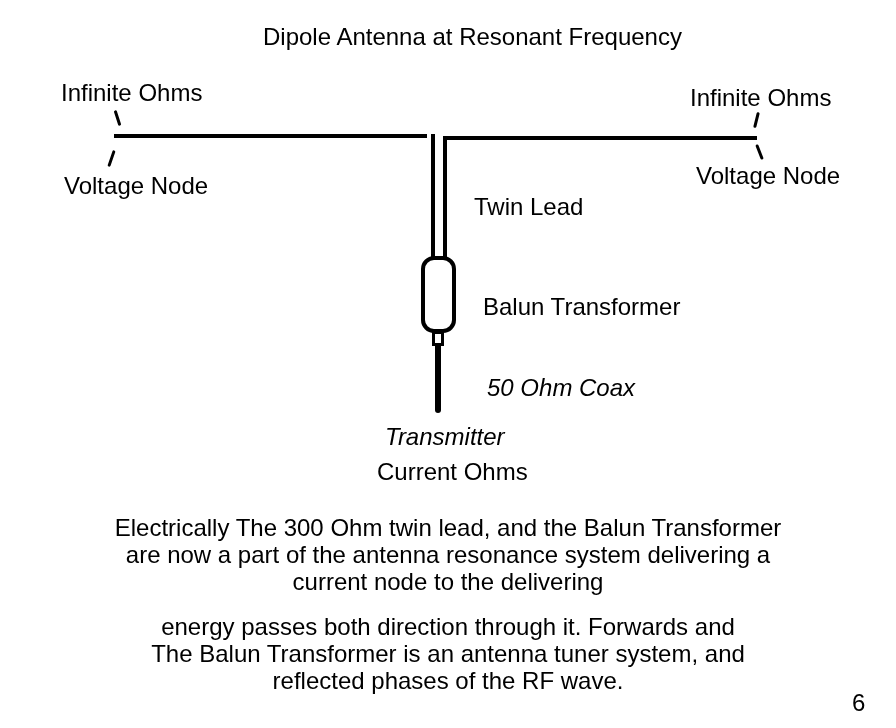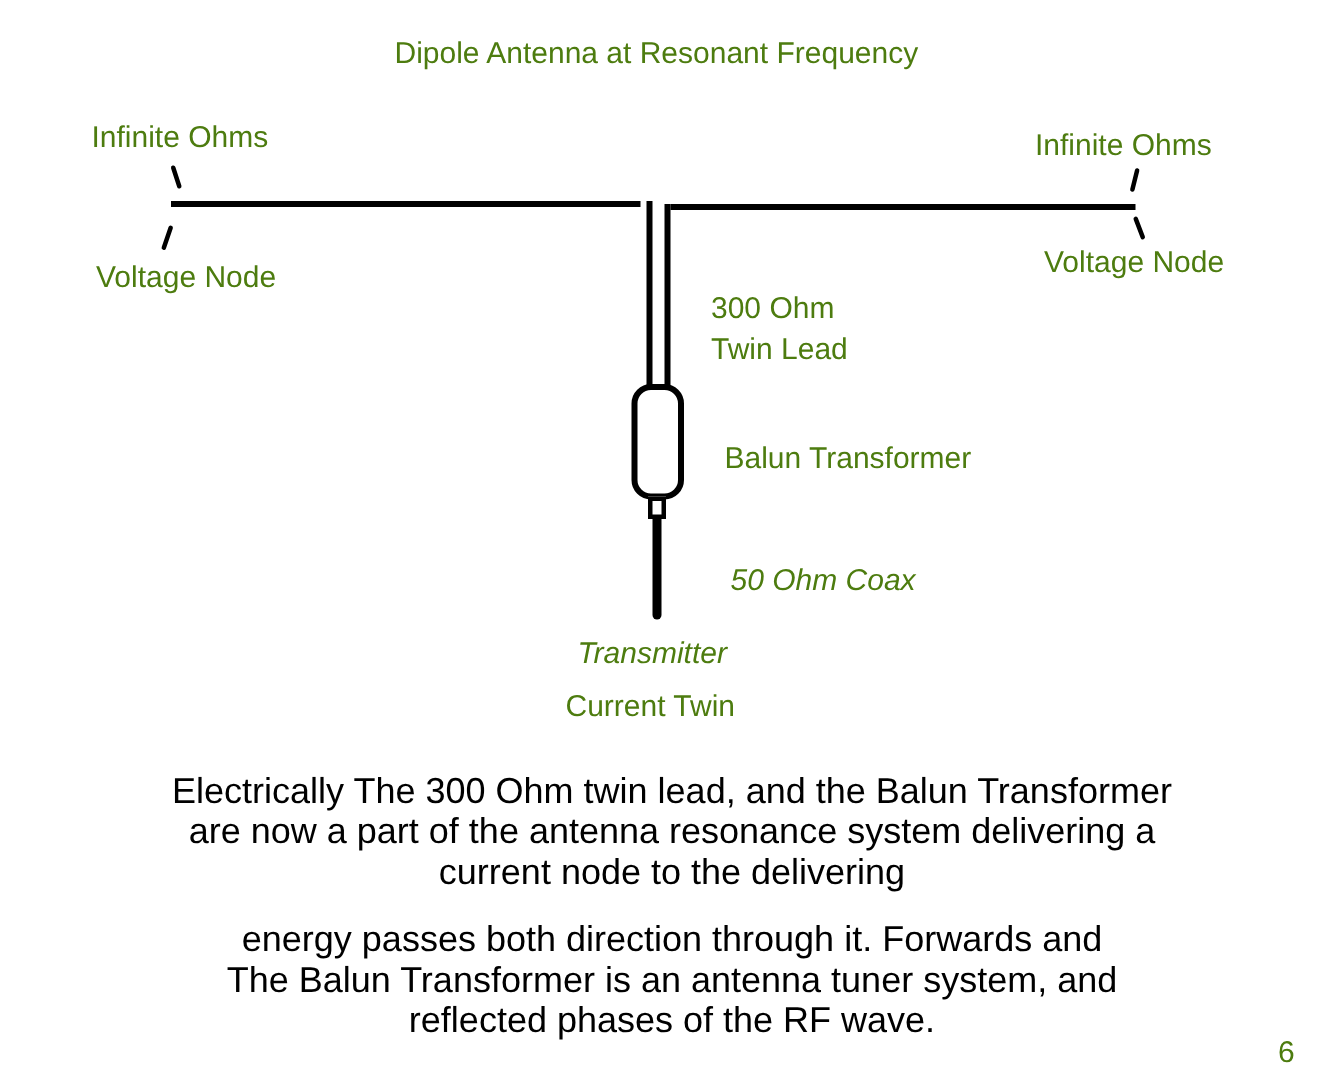--- a/index.html
+++ b/index.html
@@ -11,24 +11,24 @@
     position: relative;
     width: 896px;
     height: 728px;
     background: #ffffff;
     color: #000000;
     font-family: "Liberation Sans", sans-serif;
     overflow: hidden;
   }
   .txt {
     position: absolute;
-    font-size: 20px;
+    font-size: 24px;
     line-height: 27px;
     white-space: nowrap;
-    color: #4d7c0f;
+    color: #000000;
   }
   .center-block {
     position: absolute;
     left: 0;
     width: 896px;
     text-align: center;
   }
   .center-block div {
     font-size: 24px;
     line-height: 27px;
@@ -93,33 +93,32 @@
 
   <div class="tick" style="left:116px; top:110px; height:16px; transform:rotate(-18deg);"></div>
   <div class="tick" style="left:110px; top:150px; height:17px; transform:rotate(19deg);"></div>
   <div class="tick" style="left:755px; top:112px; height:16px; transform:rotate(14deg);"></div>
   <div class="tick" style="left:758px; top:144px; height:16px; transform:rotate(-21deg);"></div>
 
   <div class="vline" style="left:431px; top:134px; width:4px; height:123px;"></div>
   <div class="vline" style="left:443px; top:136px; width:4px; height:121px;"></div>
 
   <div class="txt" style="left:474px; top:193px;">
-    <div>300 Ohm</div>
     <div>Twin Lead</div>
   </div>
 
   <div class="balun-body"></div>
   <div class="balun-connector"></div>
   <div class="coax"></div>
 
   <div class="txt" style="left:483px; top:293px;">Balun Transformer</div>
   <div class="txt" style="left:487px; top:374px;font-style:italic;">50 Ohm Coax</div>
 
   <div class="txt" style="left:385px; top:423px;font-style:italic;">Transmitter</div>
-  <div class="txt" style="left:377px; top:458px;">Current Twin</div>
+  <div class="txt" style="left:377px; top:458px;">Current Ohms</div>
 
   <div class="center-block" style="top:514px;">
     <div>Electrically The 300 Ohm twin lead, and the Balun Transformer</div>
     <div>are now a part of the antenna resonance system delivering a</div>
     <div>current node to the delivering</div>
   </div>
 
   <div class="center-block" style="top:613px;">
     <div>energy passes both direction through it. Forwards and</div>
     <div>The Balun Transformer is an antenna tuner system, and</div>

